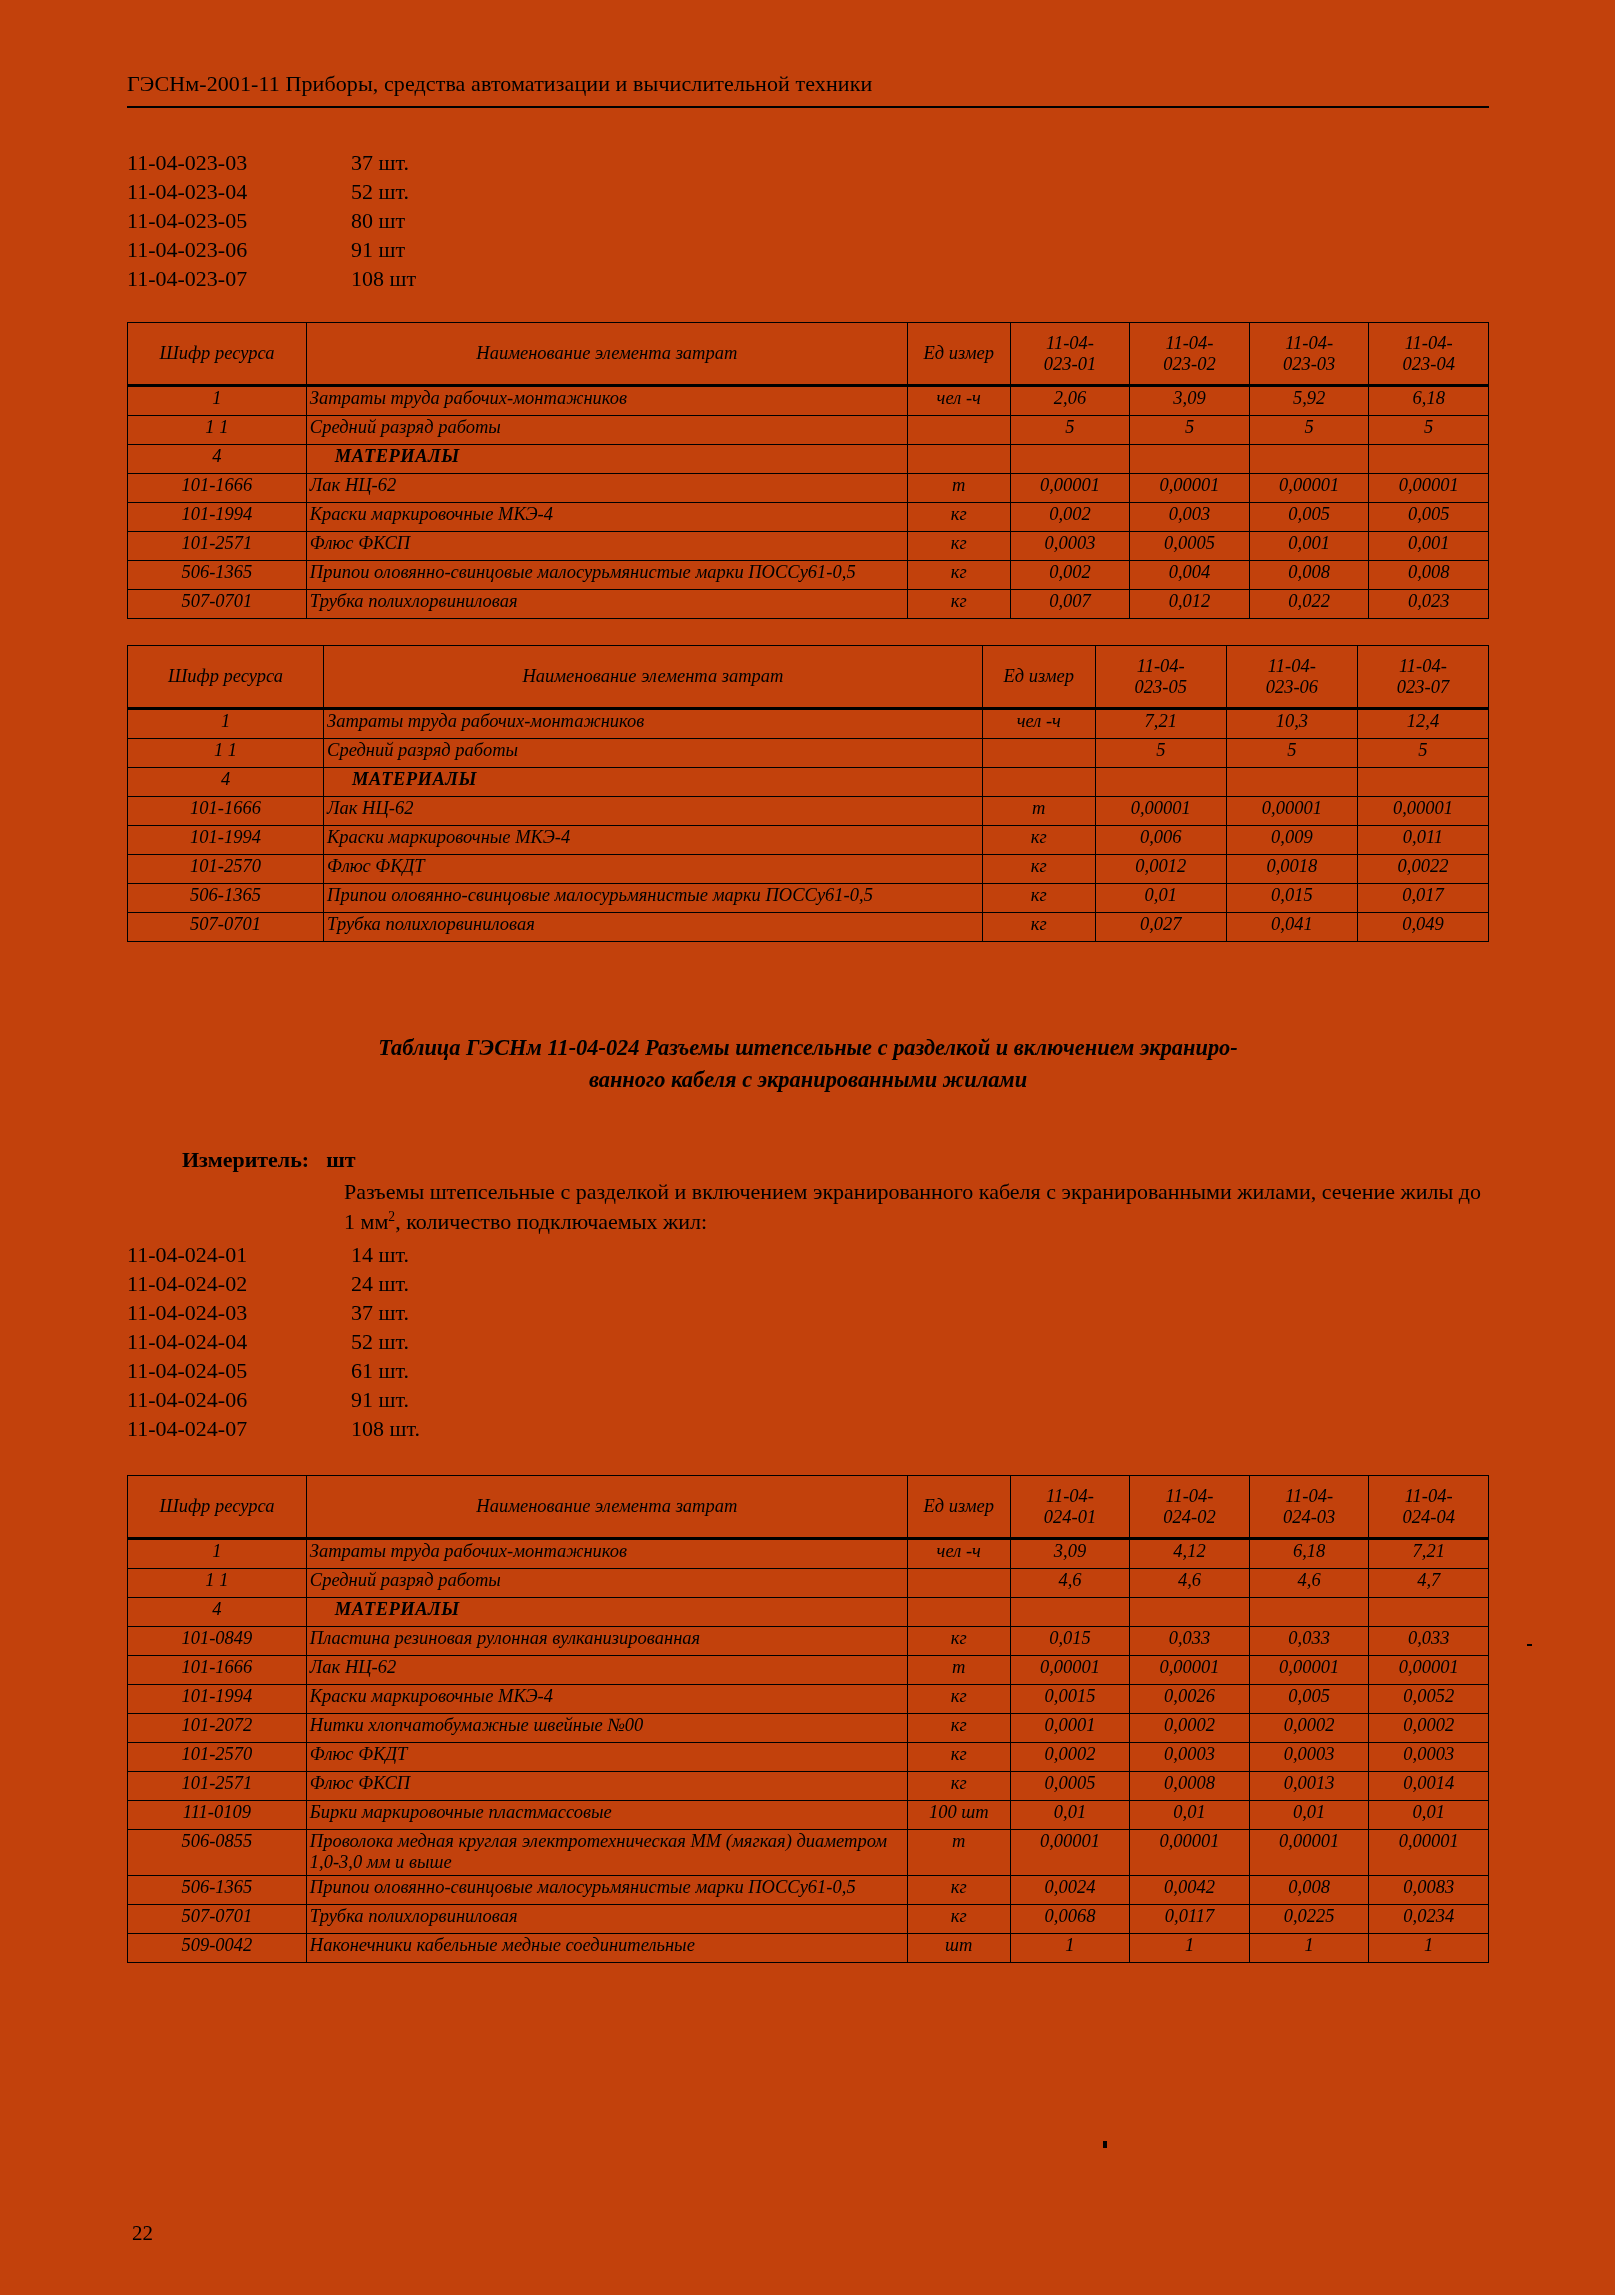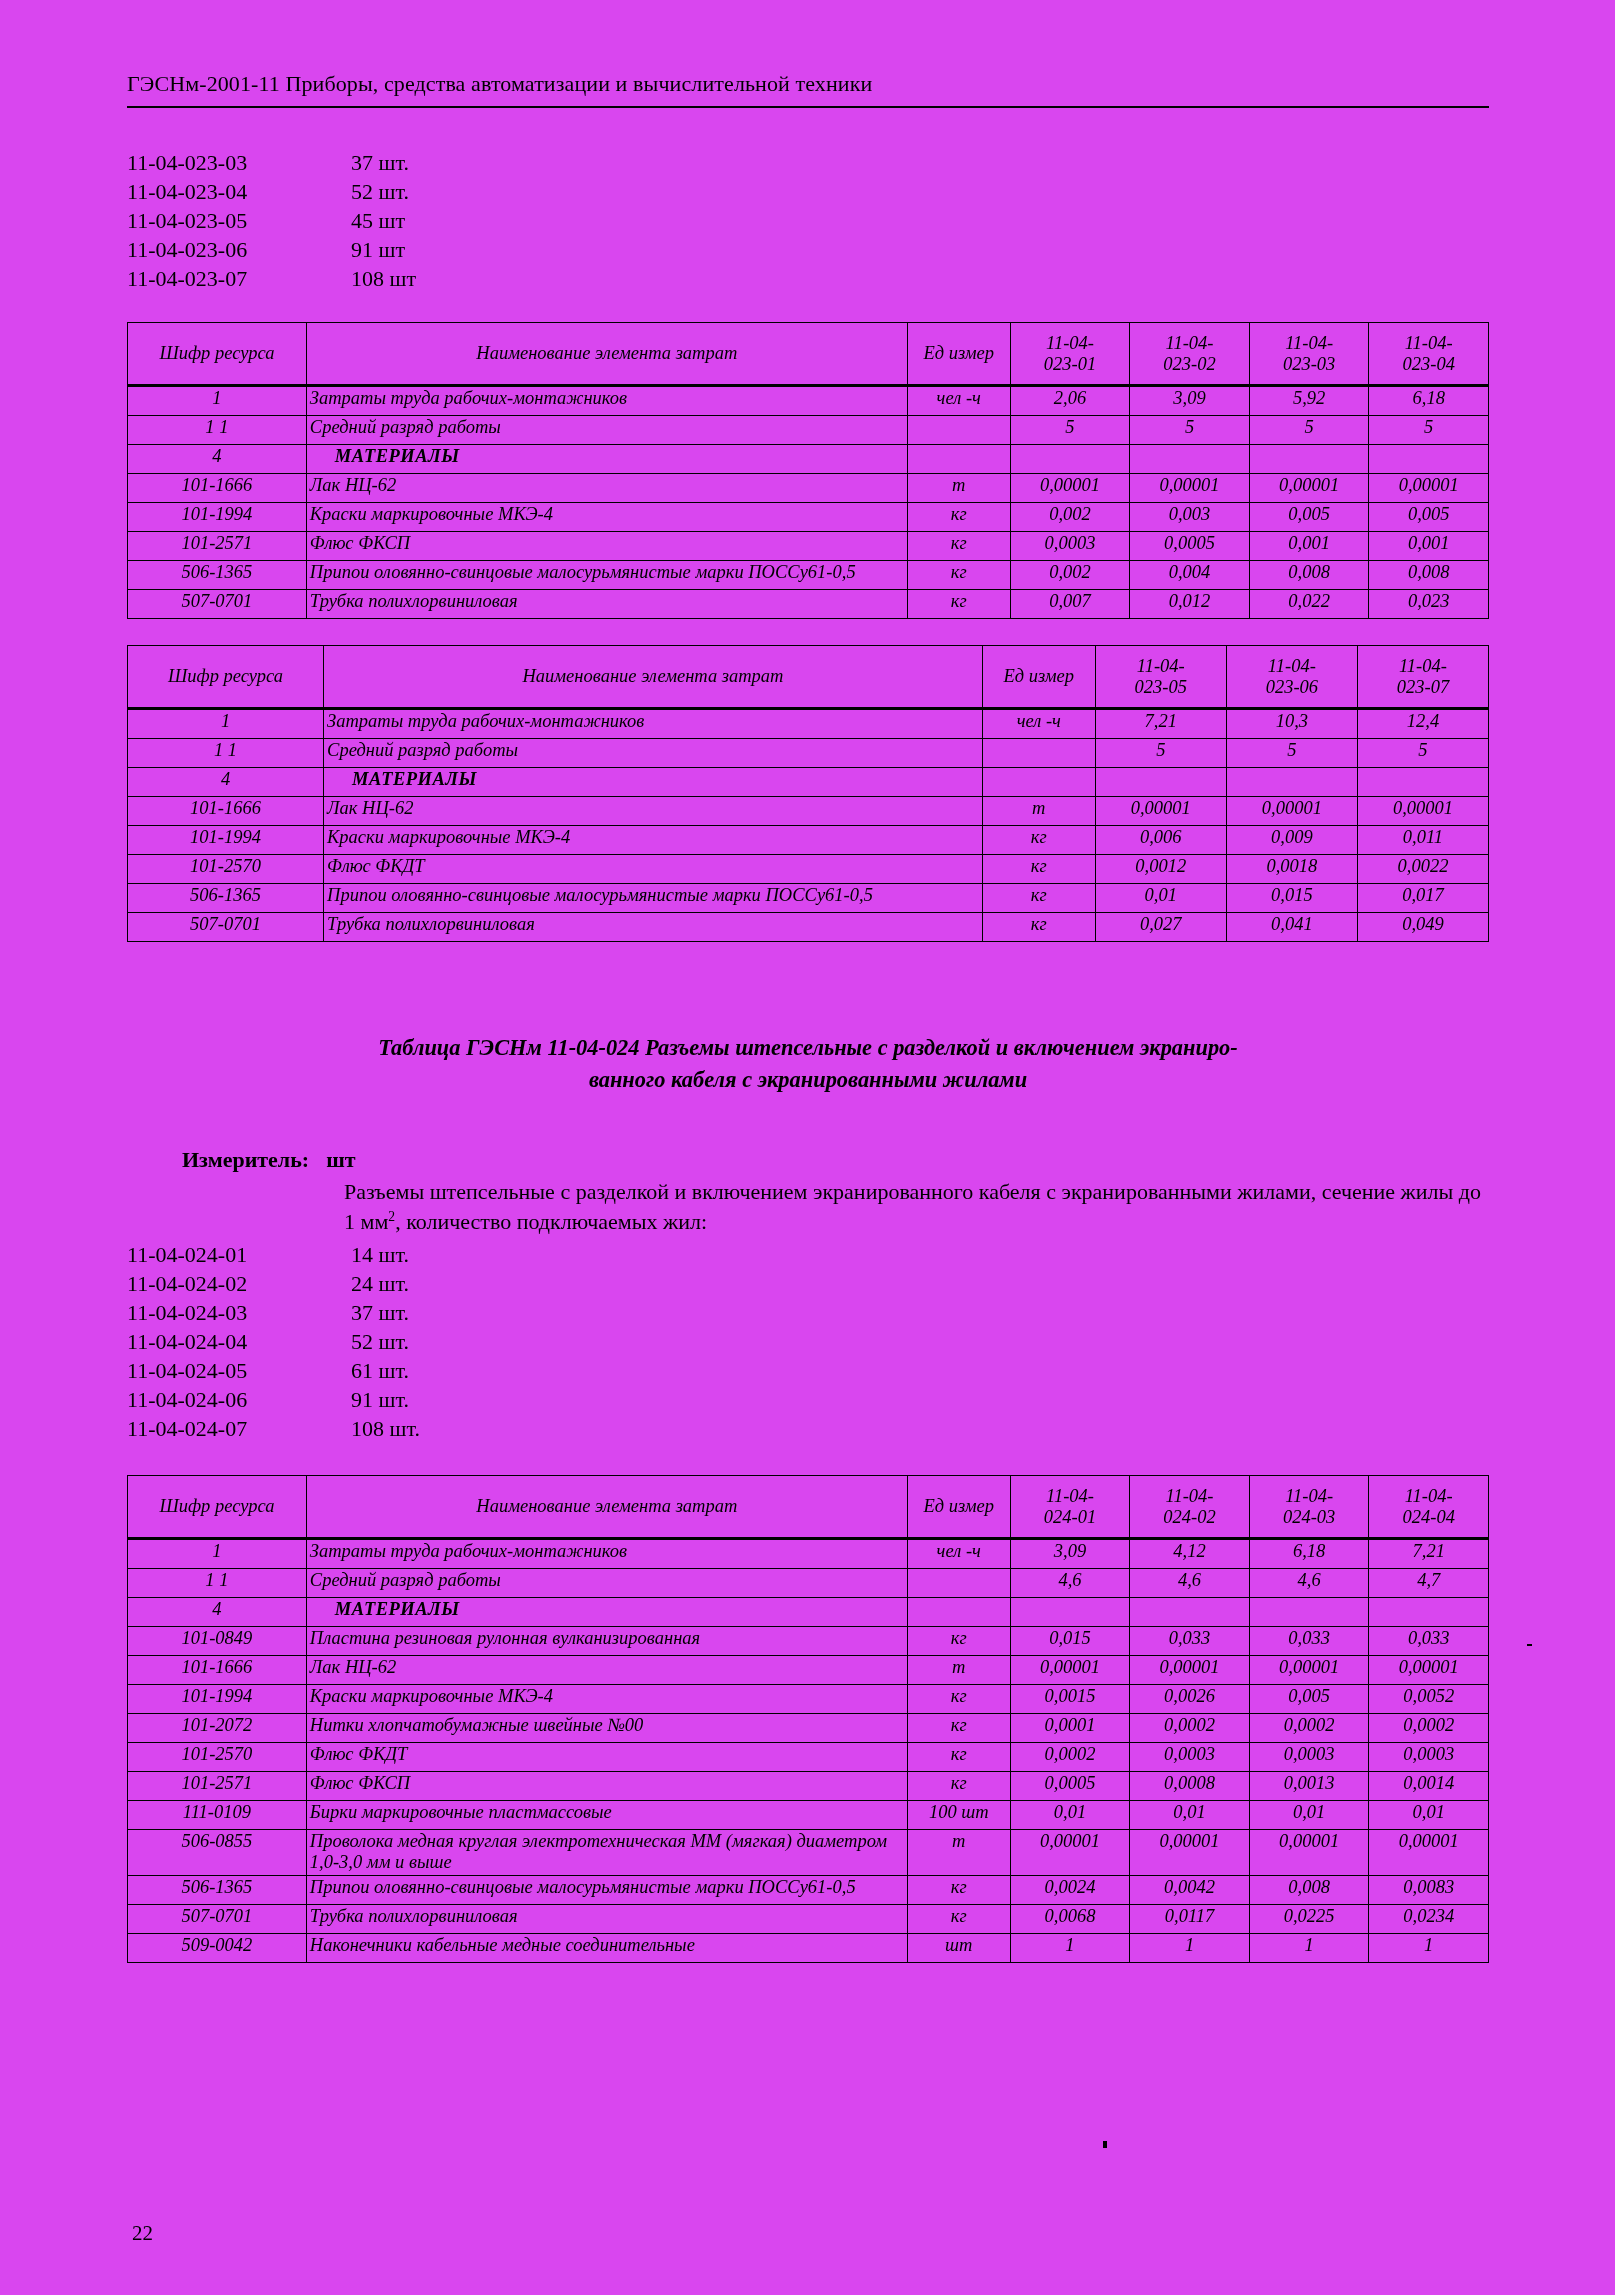--- a/index.html
+++ b/index.html
@@ -9,21 +9,21 @@
     background: #ffffff;
   }
   body {
     font-family: "Liberation Serif", "DejaVu Serif", serif;
     color: #000000;
   }
   .page {
     position: relative;
     width: 1616px;
     height: 2295px;
-    background: #d946ef;
+    background: #c2410c;
     box-sizing: border-box;
     padding: 0;
     overflow: hidden;
   }
 
   
   .running-head {
     position: absolute;
     left: 127px;
     top: 71px;
@@ -163,21 +163,21 @@
       <div class="code-row">
         <span class="code">11-04-023-03</span>
         <span class="qty">37 шт.</span>
       </div>
       <div class="code-row">
         <span class="code">11-04-023-04</span>
         <span class="qty">52 шт.</span>
       </div>
       <div class="code-row">
         <span class="code">11-04-023-05</span>
-        <span class="qty">45 шт</span>
+        <span class="qty">80 шт</span>
       </div>
       <div class="code-row">
         <span class="code">11-04-023-06</span>
         <span class="qty">91 шт</span>
       </div>
       <div class="code-row">
         <span class="code">11-04-023-07</span>
         <span class="qty">108 шт</span>
       </div>
     </div>

